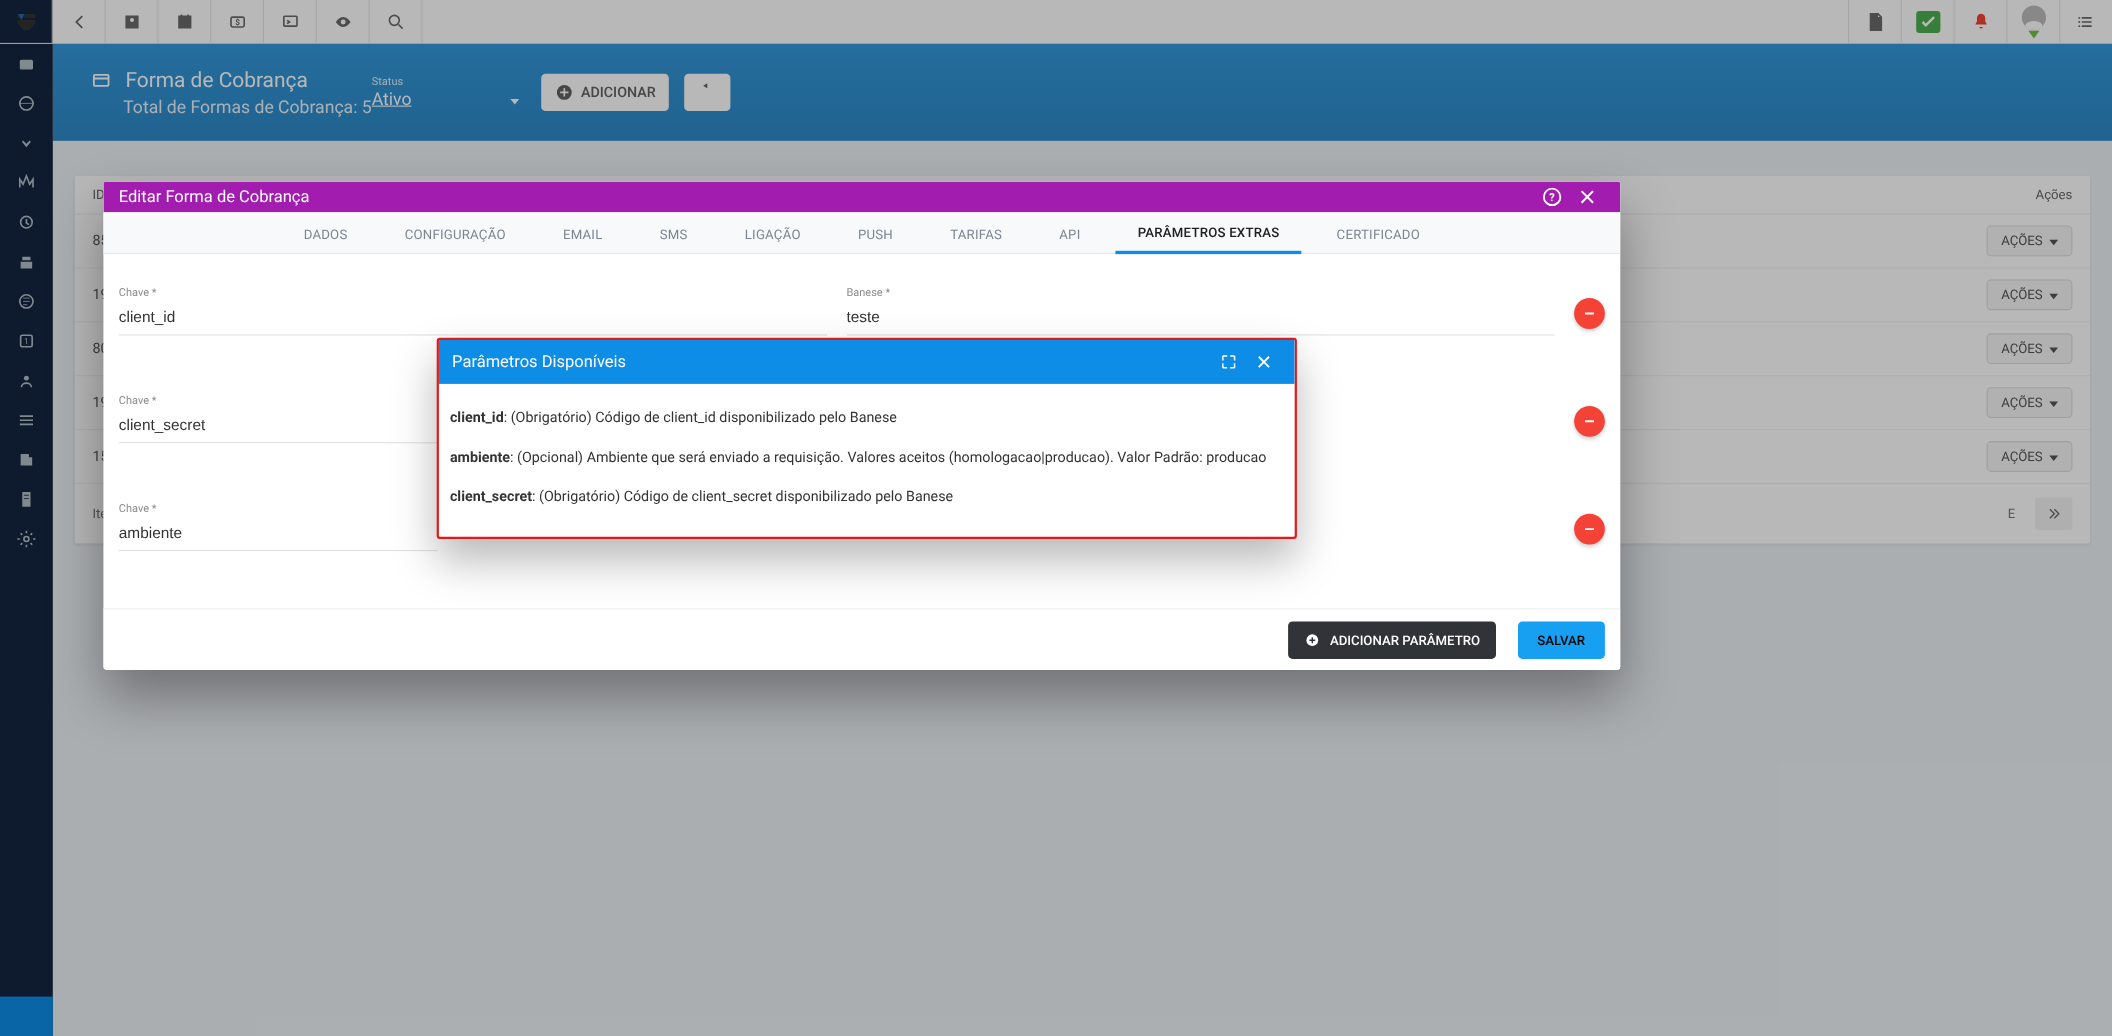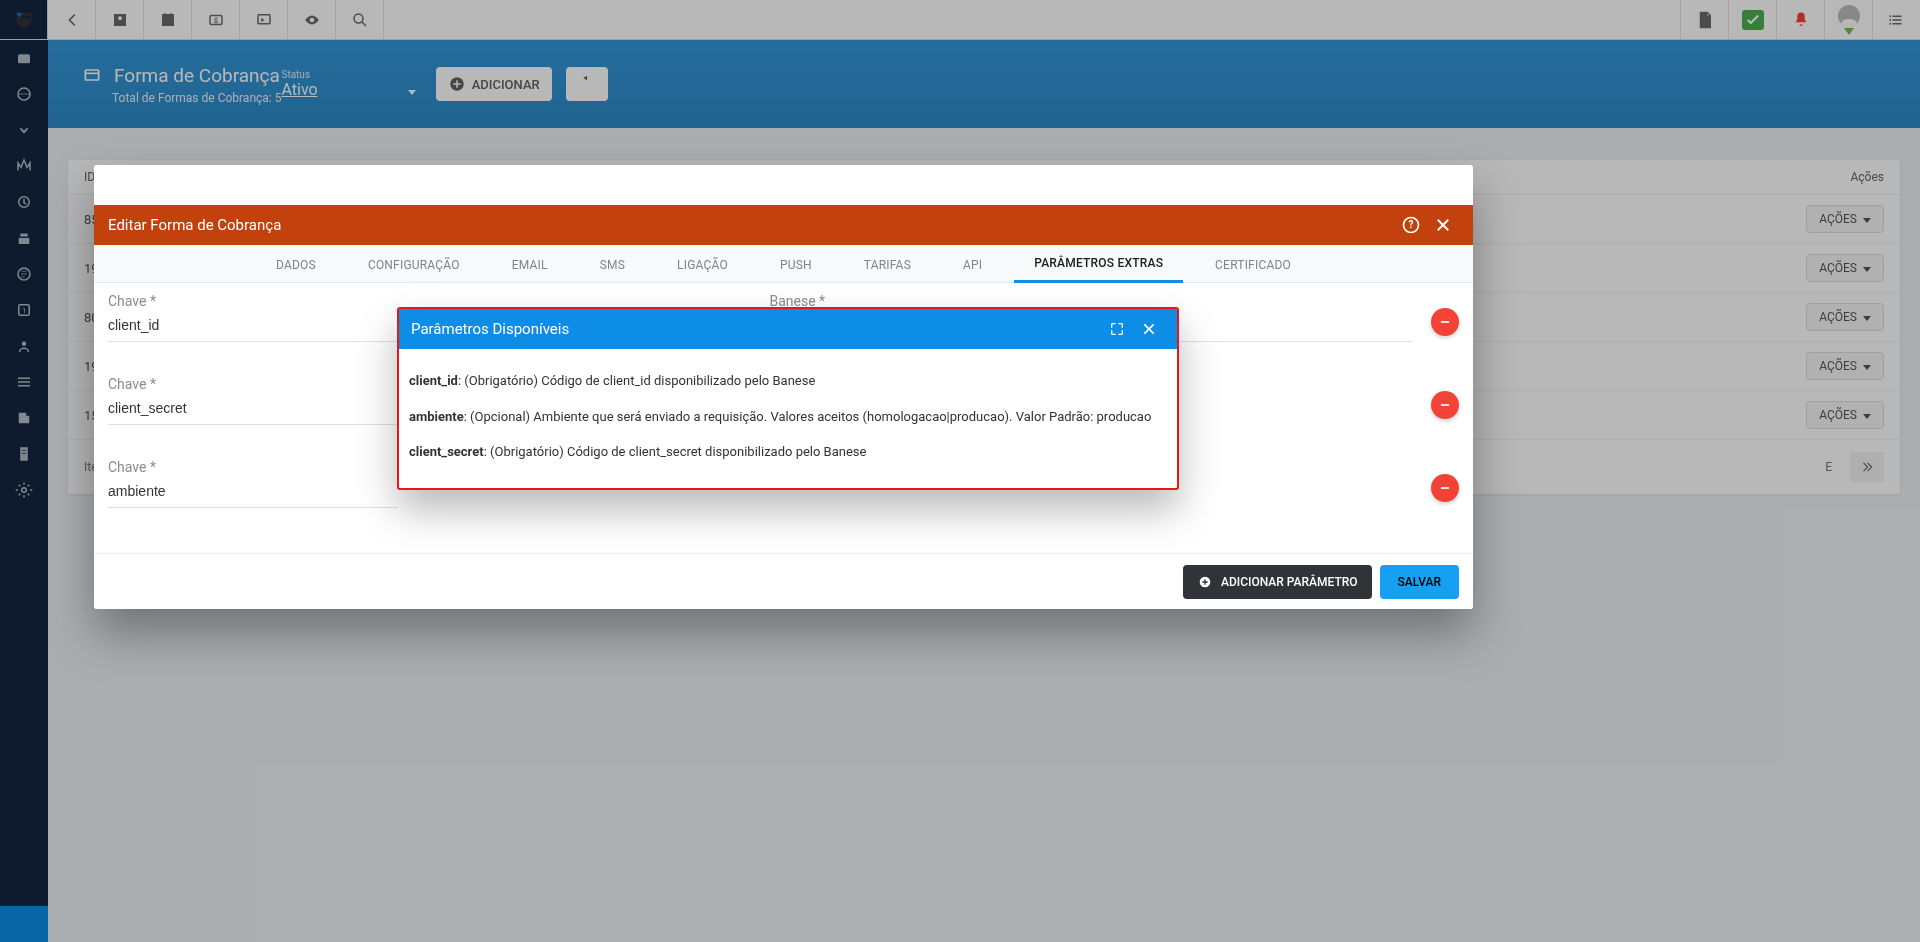--- a/index.html
+++ b/index.html
@@ -48,21 +48,21 @@
 
   
   .page-header {
     position:absolute; top:40px; left:48px; right:0; height:88px;
     background:linear-gradient(180deg,#3498db 0%, #2d89c7 100%);
     color:#fff; display:flex; align-items:center; padding:0 24px 0 34px;
     z-index:4;
   }
   .page-header .title-block { display:flex; flex-direction:column; gap:4px;}
   .page-header .title-row { display:flex; align-items:center; gap:12px; font-size:19px; font-weight:400;}
-  .page-header .subtitle { font-size:12px; opacity:0.9; padding-left:30px;}
+  .page-header .subtitle { font-size:16px; opacity:0.9; padding-left:30px;}
   .page-header .search-wrap { flex:1; display:flex; justify-content:center;}
   .page-header .search { display:flex; align-items:center; gap:10px; color:#eaf5fd; opacity:0.9; font-size:14px; width:260px;}
   .page-header .status-wrap { display:flex; flex-direction:column; font-size:12px; margin-right:20px;}
   .page-header .status-wrap .lbl { font-size:10px; opacity:0.85;}
   .page-header .status-wrap .val-row { display:flex; align-items:center; gap:90px; font-size:16px;text-decoration:underline;}
   .page-header .btn-add {
     background:#fff; color:#616161; font-weight:500; border-radius:4px; height:34px;
     display:flex; align-items:center; padding:0 12px; gap:6px; font-size:13px; cursor:pointer; margin-right:14px;
   }
   .page-header .btn-refresh {
@@ -88,53 +88,53 @@
   .pager .arrow-box { width:34px; height:30px; background:#f3f3f3; border-radius:3px; display:flex; align-items:center; justify-content:center; cursor:pointer; color:#666;}
 
   
   .modal {
     position:absolute; z-index:20;
     top:165px; left:94px; width:1379px; height:444px;
     background:#fff; border-radius:3px; box-shadow:0 24px 48px rgba(0,0,0,0.35);
     display:flex; flex-direction:column; overflow:hidden;
   }
   .modal .m-header {
-    background:#c2410c; color:#fff; height:40px; display:flex; align-items:center;
-    padding:0 14px; font-size:15px; font-weight:400;margin-top:40px;
+    background:#a21caf; color:#fff; height:28px; display:flex; align-items:center;
+    padding:0 14px; font-size:15px; font-weight:400;
   }
   .modal .m-header .flex { flex:1;}
   .modal .m-header .icbtn { width:32px; height:32px; display:flex; align-items:center; justify-content:center; cursor:pointer; color:#fff;}
   .modal .tabs {
     height:38px; background:#f7f9fa; display:flex; align-items:flex-end; padding:0 12px;
     border-bottom:1px solid #e4e8eb; justify-content:center; gap:12px;
   }
   .modal .tab {
     padding:10px 20px; font-size:12px; letter-spacing:.2px; color:#7a8591; cursor:pointer;
   }
   .modal .tab.active {
     color:#212121; border-bottom:3px solid #0d8de6; font-weight:500;
     margin-bottom:-1px;
   }
   .modal .body { flex:1; padding:4px 14px 10px 14px; overflow:auto;}
   .param-row { display:flex; align-items:flex-end; gap:18px; padding:6px 0 2px 0; position:relative;}
   .field { flex:1; display:flex; flex-direction:column;}
   .field-half { flex:1; }
-  .field label { font-size:14px; color:#8c8c8c; margin-bottom:4px;}
+  .field label { font-size:10px; color:#8c8c8c; margin-bottom:4px;margin-top:20px;}
   .field input {
     font-size:14px; color:#333; border:none; border-bottom:1px solid #e0e0e0; padding:4px 0 8px 0;
     outline:none; background:transparent; width:100%;
   }
   .remove-btn {
     width:28px; height:28px; border-radius:50%; background:#f44336; color:#fff;
     display:flex; align-items:center; justify-content:center; cursor:pointer; flex:0 0 28px;
     box-shadow:0 2px 4px rgba(0,0,0,0.2);
     margin-bottom:6px;
   }
   .modal .footer {
-    height:56px; background:#fff; border-top:1px solid #eee; display:flex; align-items:center; justify-content:flex-end; padding:0 14px; gap:8px;
+    height:56px; background:#fff; border-top:1px solid #eee; display:flex; align-items:center; justify-content:flex-end; padding:0 14px; gap:20px;
   }
   .btn-dark {
     background:#303338; color:#fff; border-radius:4px; height:34px; padding:0 14px; font-size:12px; font-weight:500;
     display:flex; align-items:center; gap:8px; cursor:pointer;
   }
   .btn-blue {
     background:#179ff1; color:#000000; border-radius:4px; height:34px; padding:0 18px; font-size:12px; font-weight:500;
     display:flex; align-items:center; cursor:pointer;
   }
 

